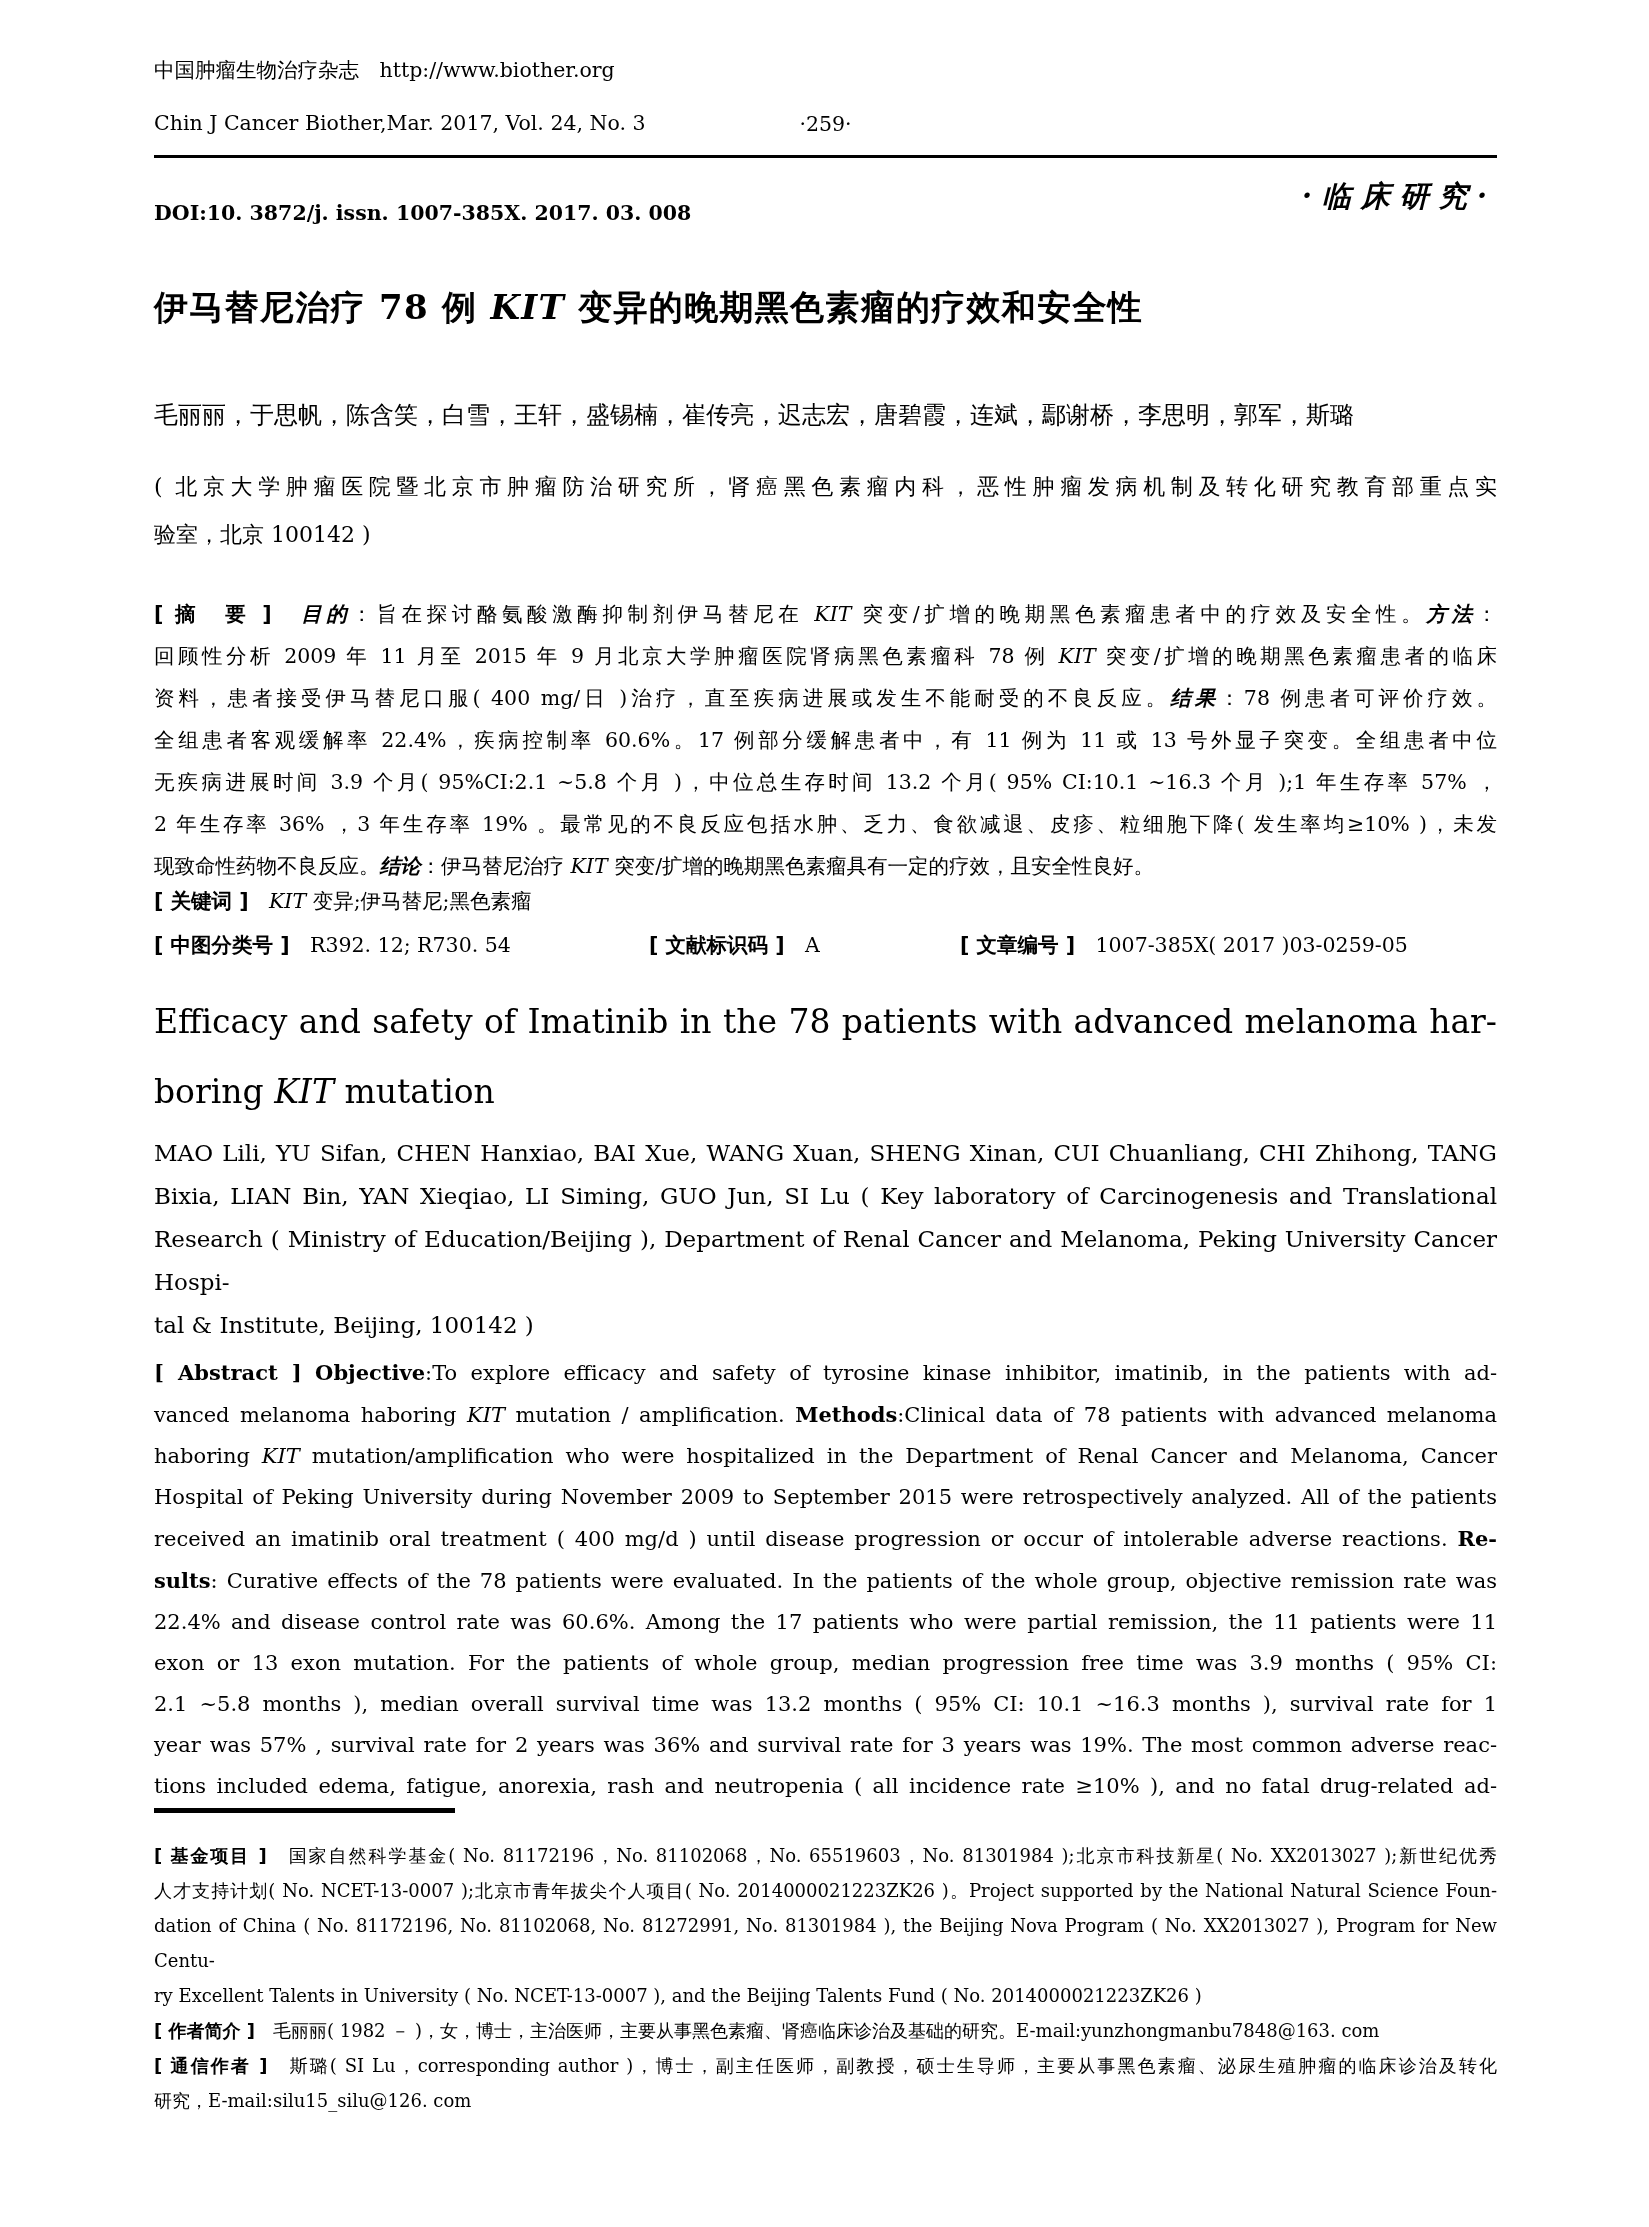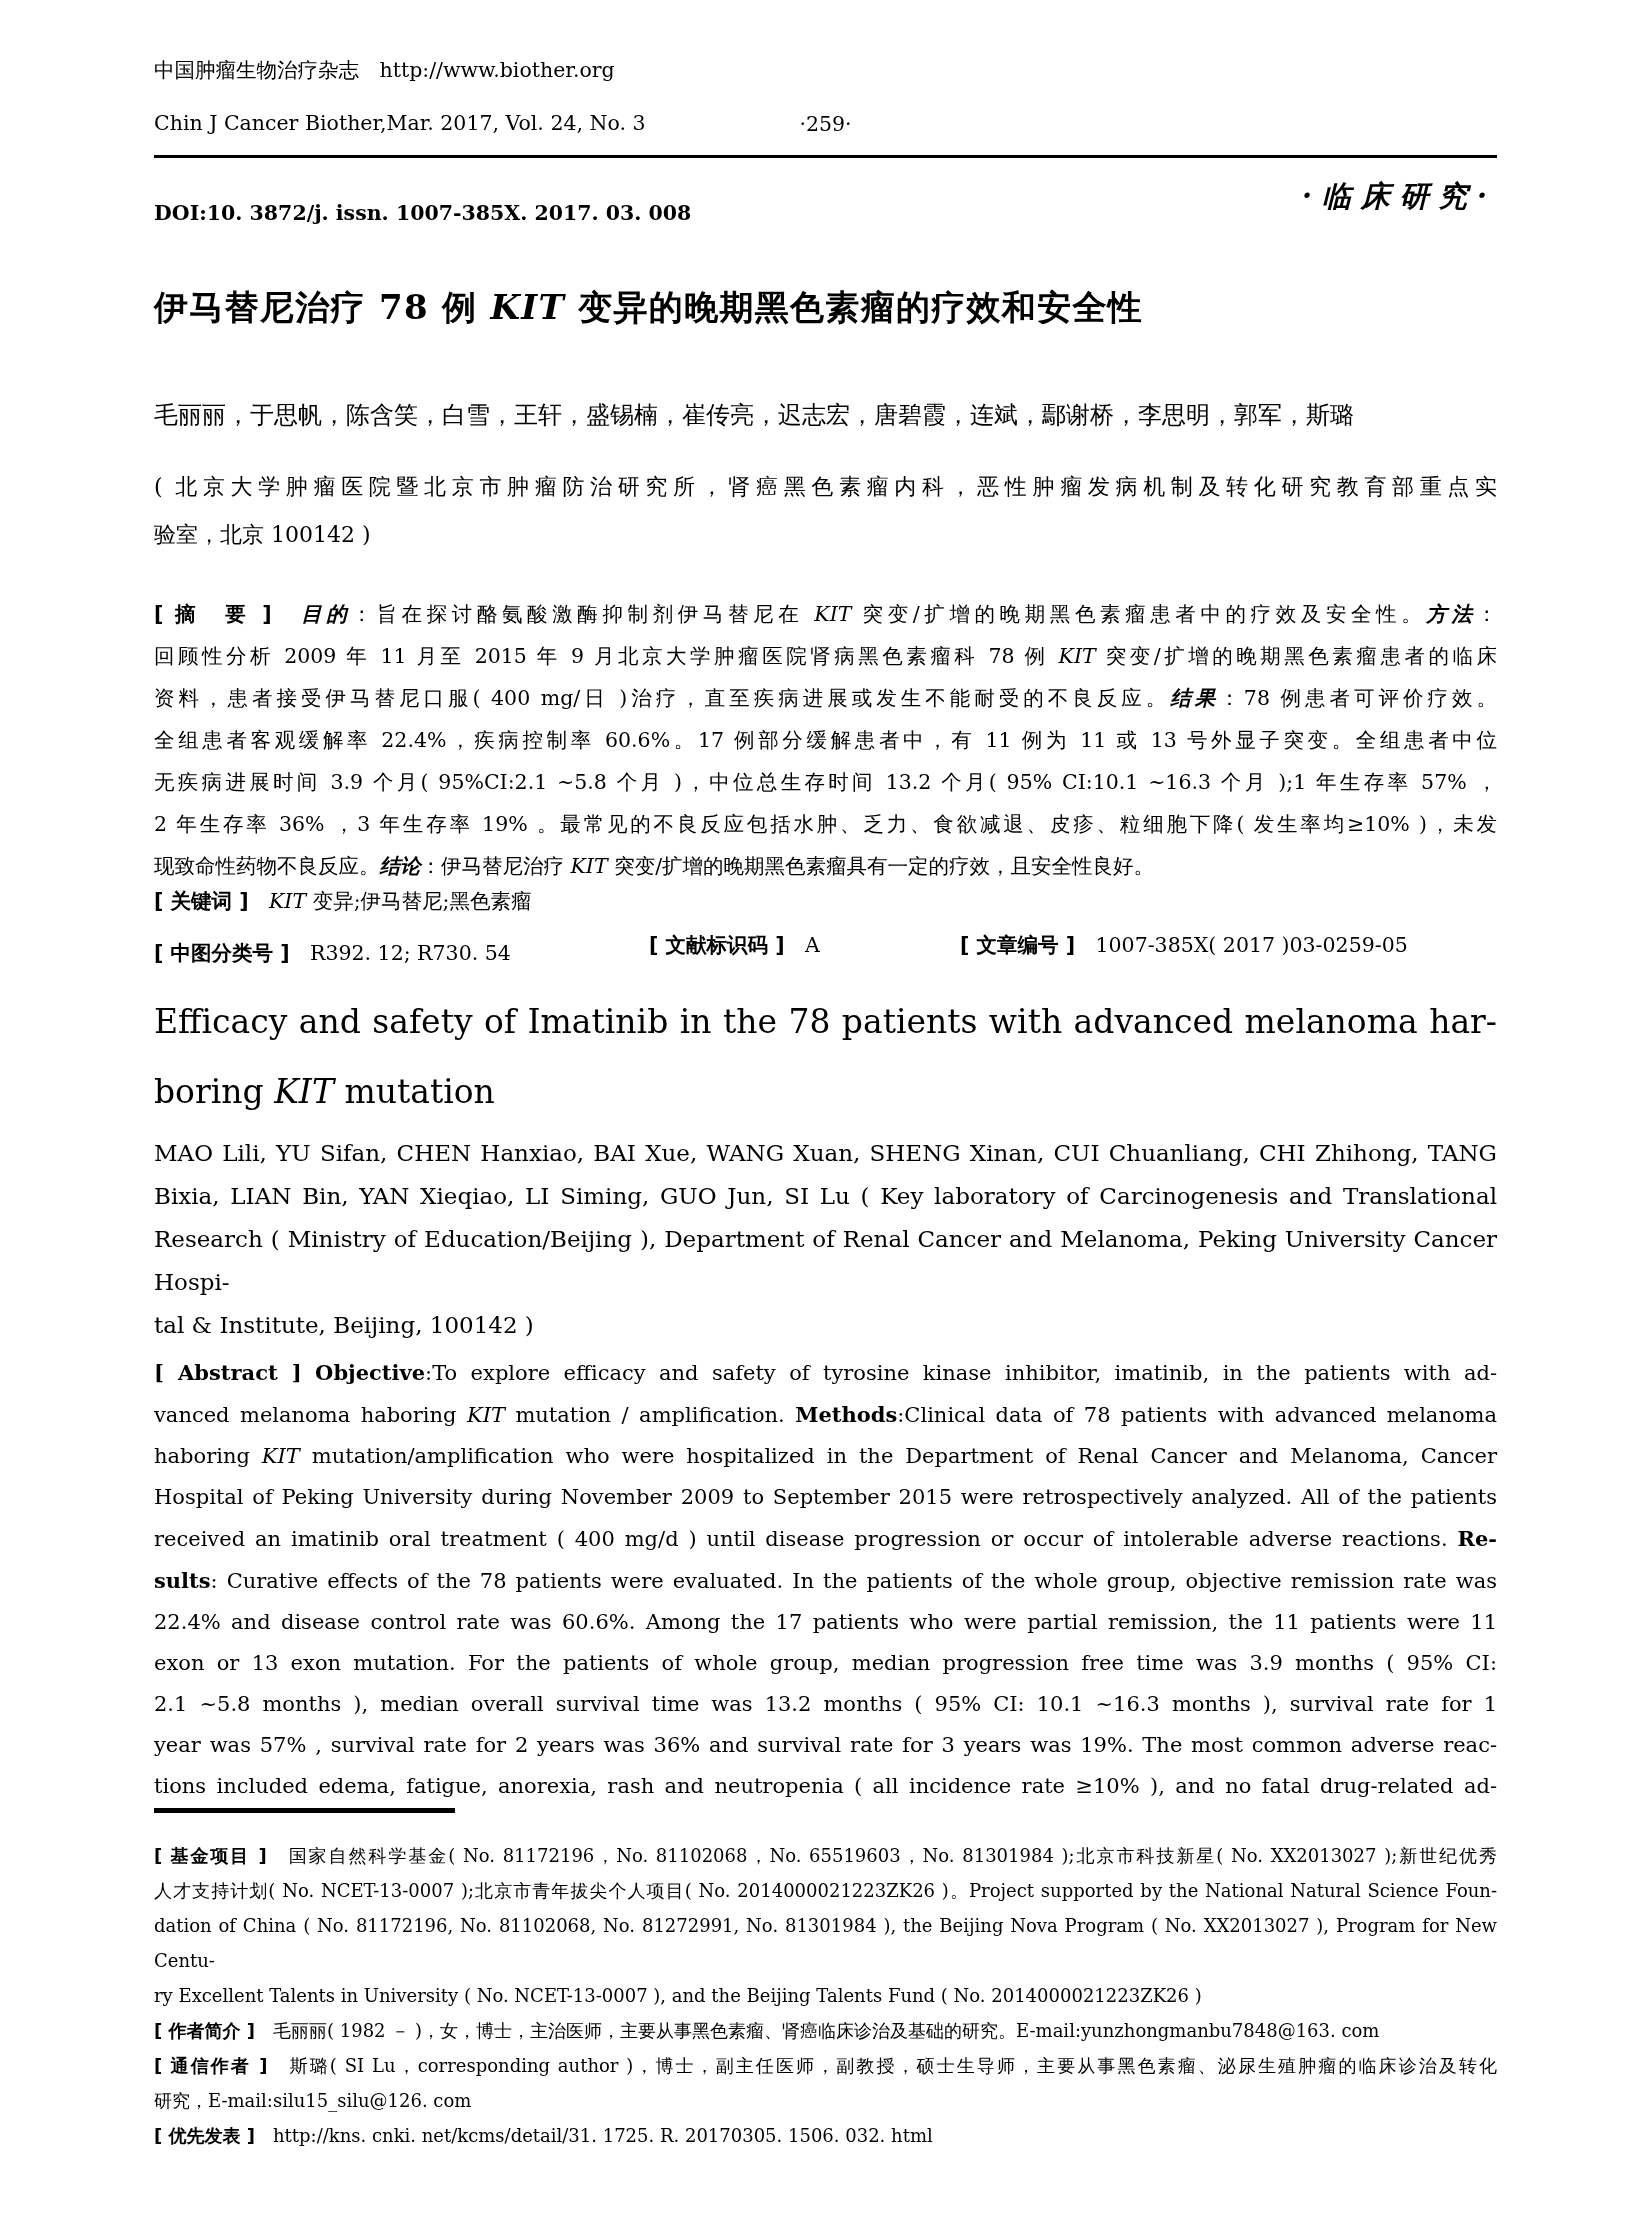--- a/index.html
+++ b/index.html
@@ -22,21 +22,21 @@
   .cat{top:177px;text-align:right;font-size:29px;font-weight:bold;font-style:italic;letter-spacing:9.8px;}
 
   .title-cn{top:285px;font-size:34px;font-weight:bold;letter-spacing:1.3px;}
   .authors-cn{top:399px;font-size:24px;}
   .aff{top:463px;font-size:22px;line-height:48px;}
 
   .abs-cn{top:593px;font-size:20.5px;line-height:42px;}
   .kw{top:887px;font-size:20.5px;}
   .clc{top:931px;font-size:20.5px;height:27px;}
   .clc-g{position:absolute;top:0;white-space:nowrap;}
-  .clc-g1{left:0;margin-top:8px;}
+  .clc-g1{left:0;}
   .clc-g2{left:495px;}
   .clc-g3{left:806px;}
 
   .title-en{top:987px;font-size:33px;font-weight:normal;line-height:70px;}
   .authors-en{top:1132px;font-size:23px;line-height:43px;}
   .abs-en{top:1352px;font-size:21px;line-height:41px;}
 
   .fn-rule{top:1808px;width:301px;height:4.9px;background:#000;}
   .fn{top:1838px;font-size:18px;line-height:35px;}
 
@@ -118,18 +118,17 @@
     <div class="abs fn-rule"></div>
 
     <div class="abs fn">
       <div class="line"><span class="hei">[ 基金项目 ]</span><span>　国家自然科学基金( No. 81172196，No. 81102068，No. 65519603，No. 81301984 );北京市科技新星( No. XX2013027 );新世纪优秀</span></div>
       <div class="line"><span>人才支持计划( No. NCET-13-0007 );北京市青年拔尖个人项目( No. 2014000021223ZK26 )。Project supported by the National Natural Science Foun-</span></div>
       <div class="line"><span>dation of China ( No. 81172196, No. 81102068, No. 81272991, No. 81301984 ), the Beijing Nova Program ( No. XX2013027 ), Program for New Centu-</span></div>
       <div class="line end"><span>ry Excellent Talents in University ( No. NCET-13-0007 ), and the Beijing Talents Fund ( No. 2014000021223ZK26 )</span></div>
       <div class="line end"><span class="hei">[ 作者简介 ]</span><span>　毛丽丽( 1982 － )，女，博士，主治医师，主要从事黑色素瘤、肾癌临床诊治及基础的研究。E-mail:yunzhongmanbu7848@163. com</span></div>
       <div class="line"><span class="hei">[ 通信作者 ]</span><span>　斯璐( SI Lu，corresponding author )，博士，副主任医师，副教授，硕士生导师，主要从事黑色素瘤、泌尿生殖肿瘤的临床诊治及转化</span></div>
       <div class="line end"><span>研究，E-mail:silu15_silu@126. com</span></div>
-      <div class="line end"><span class="hei">[ 优先发表 ]</span><span>　http://kns. cnki. net/kcms/detail/31. 1725. R. 20170305. 1506. 032. html</span></div>
     </div>
 
   </div>
 </div>
 
 
 </body></html>

